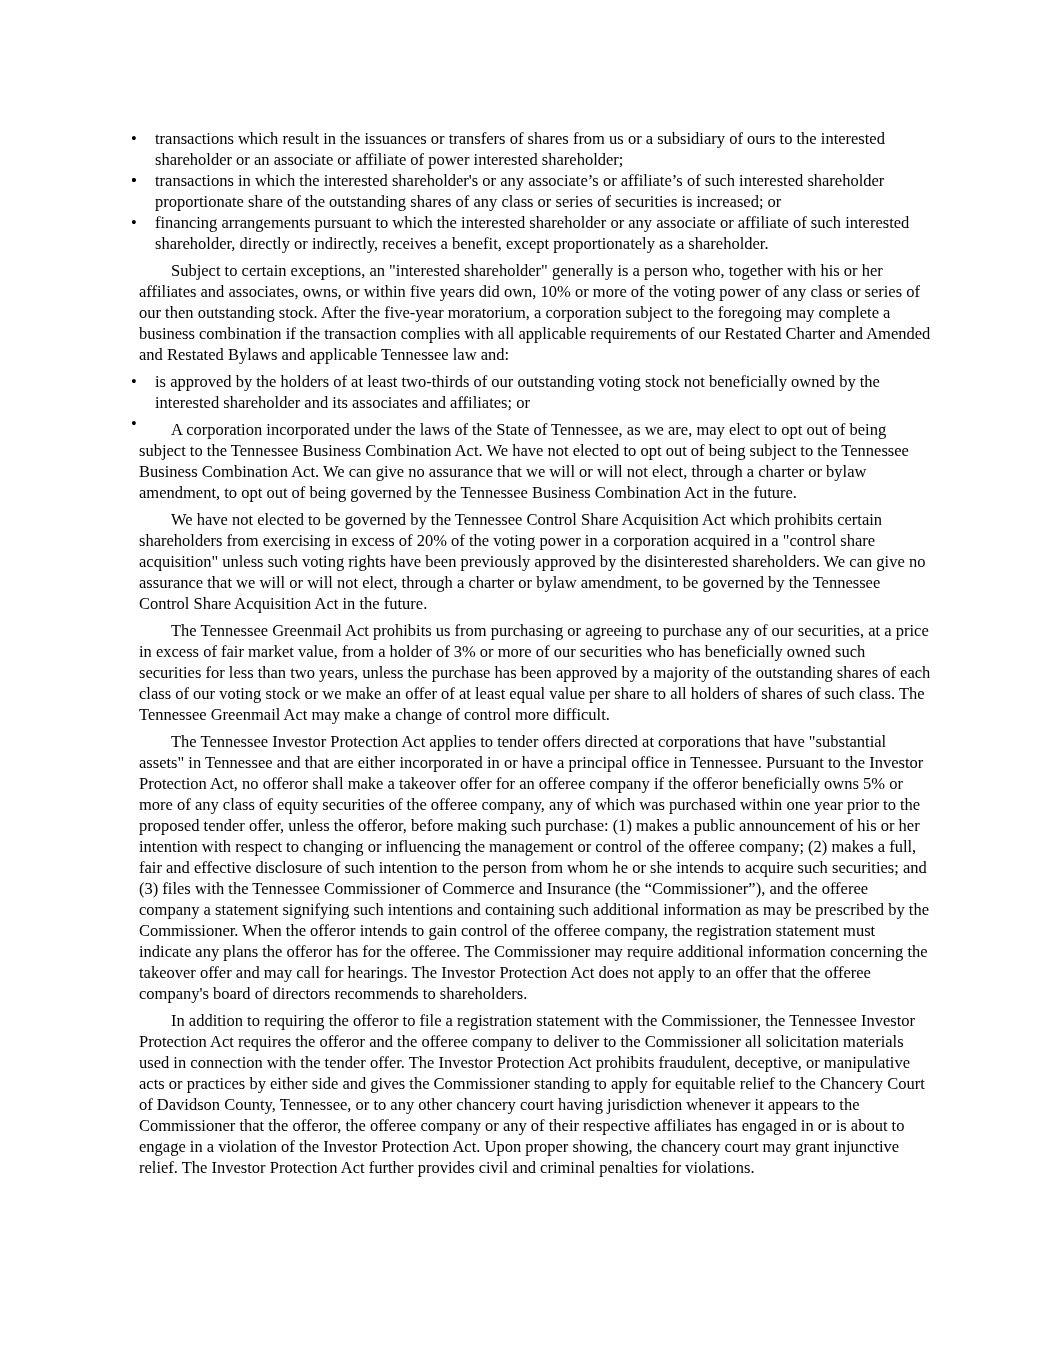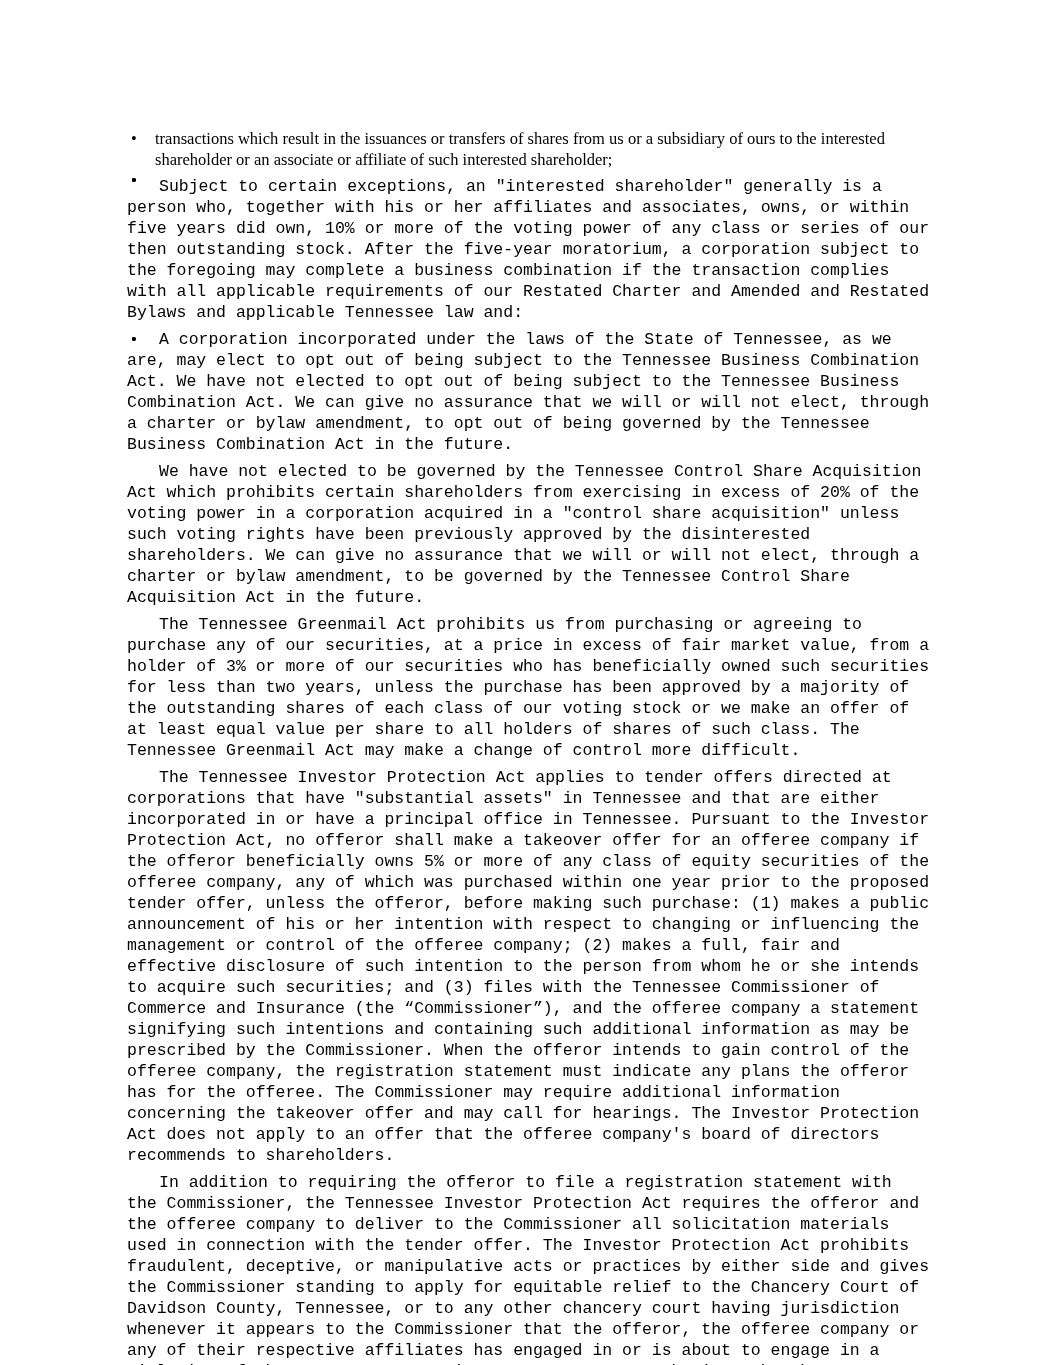--- a/index.html
+++ b/index.html
@@ -32,51 +32,53 @@
     position: relative;
     padding-left: 32px;
     margin: 0;
   }
   li.bullet-item .marker {
     position: absolute;
     left: 8px;
     top: 0;
   }
   p.para {
-    margin: 0 0 6px 4px;
+    margin: 0 0 6px 16px;
     text-indent: 32px;
-    font-family: Liberation Mono, monospace;
   }
 </style>
 </head>
 <body>
 
 <div class="page">
 
   <ul class="bullet-list">
     <li class="bullet-item">
       <span class="marker">•</span>
-      <span>transactions which result in the issuances or transfers of shares from us or a subsidiary of ours to the interested shareholder or an associate or affiliate of such interested shareholder;</span>
+      <span>transactions which result in the issuances or transfers of shares from us or a subsidiary of ours to the interested shareholder or an associate or affiliate of power interested shareholder;</span>
     </li>
     <li class="bullet-item">
       <span class="marker">•</span>
     </li>
     <li class="bullet-item">
       <span class="marker">•</span>
+      <span>transactions in which the interested shareholder's or any associate’s or affiliate’s of such interested shareholder proportionate share of the outstanding shares of any class or series of securities is increased; or</span>
     </li>
     <li class="bullet-item">
       <span class="marker">•</span>
+      <span>financing arrangements pursuant to which the interested shareholder or any associate or affiliate of such interested shareholder, directly or indirectly, receives a benefit, except proportionately as a shareholder.</span>
     </li>
   </ul>
 
   <p class="para">Subject to certain exceptions, an "interested shareholder" generally is a person who, together with his or her affiliates and associates, owns, or within five years did own, 10% or more of the voting power of any class or series of our then outstanding stock. After the five-year moratorium, a corporation subject to the foregoing may complete a business combination if the transaction complies with all applicable requirements of our Restated Charter and Amended and Restated Bylaws and applicable Tennessee law and:</p>
 
   <ul class="bullet-list">
     <li class="bullet-item">
       <span class="marker">•</span>
+      <span>is approved by the holders of at least two-thirds of our outstanding voting stock not beneficially owned by the interested shareholder and its associates and affiliates; or</span>
     </li>
     <li class="bullet-item">
       <span class="marker">•</span>
     </li>
   </ul>
 
   <p class="para">A corporation incorporated under the laws of the State of Tennessee, as we are, may elect to opt out of being subject to the Tennessee Business Combination Act. We have not elected to opt out of being subject to the Tennessee Business Combination Act. We can give no assurance that we will or will not elect, through a charter or bylaw amendment, to opt out of being governed by the Tennessee Business Combination Act in the future.</p>
 
   <p class="para">We have not elected to be governed by the Tennessee Control Share Acquisition Act which prohibits certain shareholders from exercising in excess of 20% of the voting power in a corporation acquired in a "control share acquisition" unless such voting rights have been previously approved by the disinterested shareholders. We can give no assurance that we will or will not elect, through a charter or bylaw amendment, to be governed by the Tennessee Control Share Acquisition Act in the future.</p>
 

